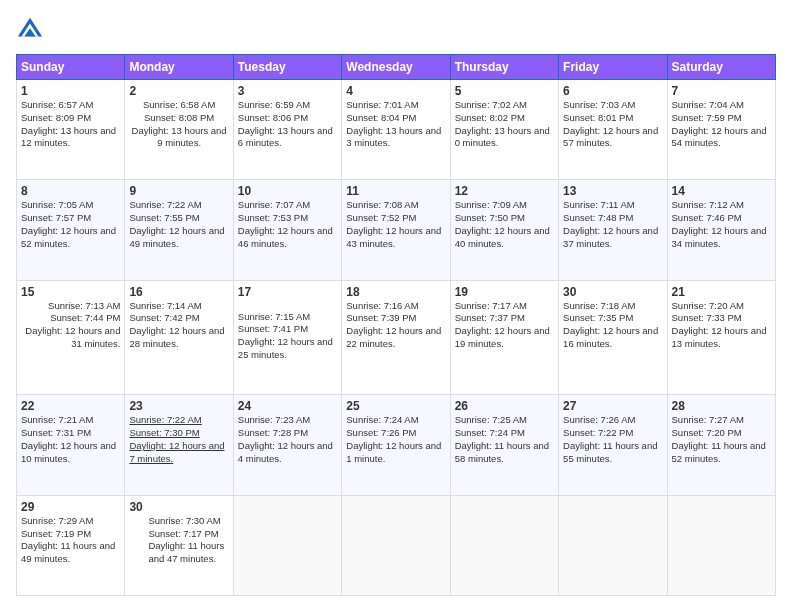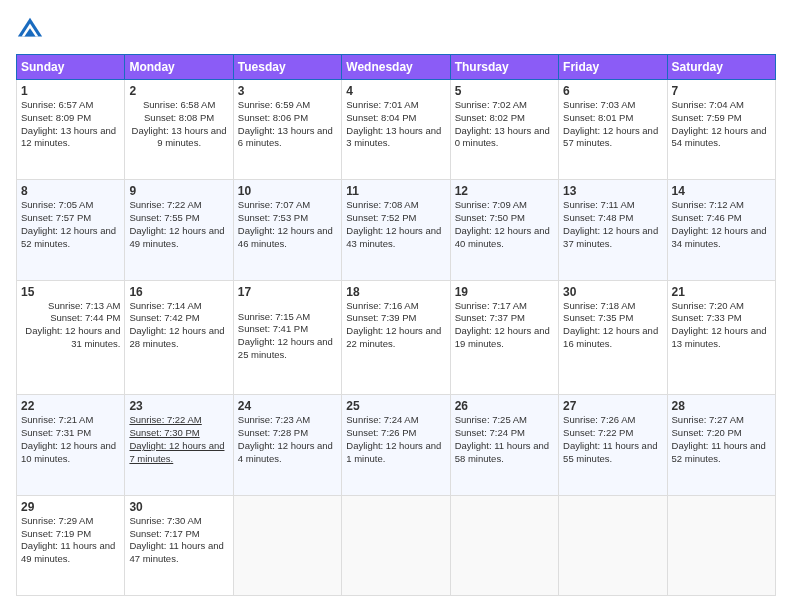--- a/index.html
+++ b/index.html
@@ -311,21 +311,21 @@
         </tr>
         <tr>
           <td>
             <span class="day-num">29</span>
             <div class="day-info" style="white-space: pre-line;">Sunrise: 7:29 AM
 Sunset: 7:19 PM
 Daylight: 11 hours and 49 minutes.</div>
           </td>
           <td>
             <span class="day-num">30</span>
-            <div class="day-info" style="white-space: pre-line;">Sunrise: 7:30 AM
+            <div class="day-info" style="white-space: pre-line; margin-left: 19px;">Sunrise: 7:30 AM
 Sunset: 7:17 PM
 Daylight: 11 hours and 47 minutes.</div>
           </td>
           <td class="empty"></td>
           <td class="empty"></td>
           <td class="empty"></td>
           <td class="empty"></td>
           <td class="empty"></td>
         </tr>
       </tbody>

